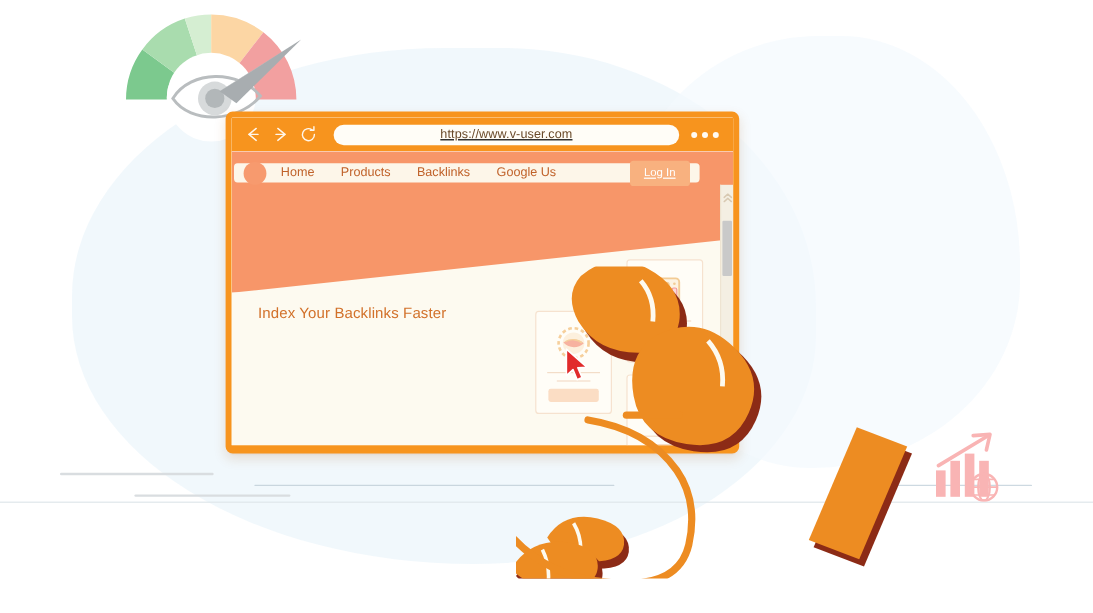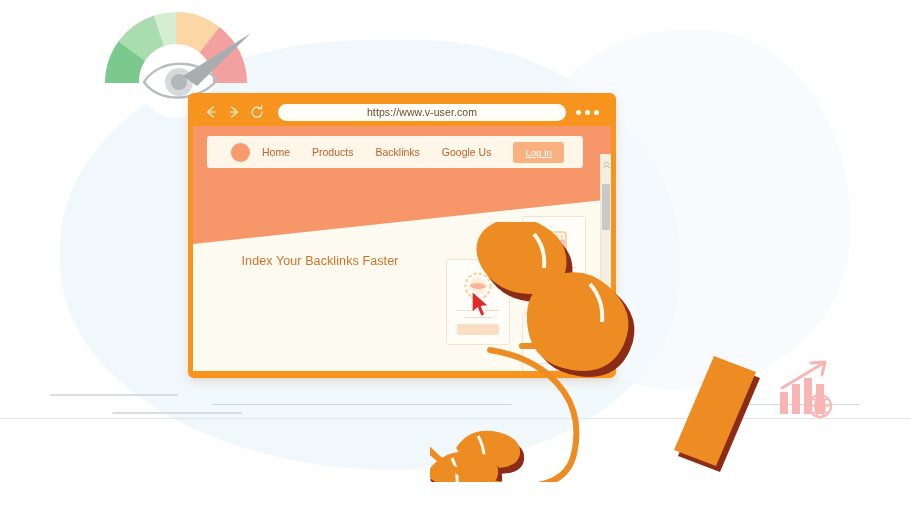--- a/index.html
+++ b/index.html
@@ -92,20 +92,21 @@
     border-radius: 0 0 6px 6px;
   }
   #chrome-bar {
     left: 0; top: 0;
     width: 100%; height: 28px;
     background: #f7941e;
     display: flex;
     align-items: center;
     padding: 0 10px;
     box-sizing: border-box;
+    text-decoration: underline;
   }
   .nav-arrow {
     width: 16px; height: 16px;
     margin-right: 7px;
     flex: 0 0 auto;
   }
   #url-pill {
     flex: 1 1 auto;
     height: 17px;
     margin: 0 10px 0 6px;
@@ -138,27 +139,27 @@
   }
   #hero {
     position: absolute;
     left: 0; top: 0;
     width: 100%; height: 118px;
     background: #f79669;
     clip-path: polygon(0 0, 100% 0, 100% 62%, 0 100%);
   }
   #navbar {
     position: absolute;
-    left: 14px; top: 10px;
-    right: 28px; height: 32px;
+    left: 2px; top: 10px;
+    right: 28px; height: 16px;
     background: #fdf6e9;
     border-radius: 3px;
     display: flex;
     align-items: center;
-    padding: 0 24px;
+    padding: 0 8px;
     box-sizing: border-box;
   }
   #nav-logo {
     width: 19px; height: 19px;
     border-radius: 50%;
     background: #f79a6e;
     flex: 0 0 auto;
     margin-right: 12px;
   }
   .nav-link {
@@ -178,21 +179,20 @@
     text-decoration: underline;
   }
 
   
   #article { position: absolute; left: 22px; top: 128px; width: 210px; }
   #article-title {
     font-size: 12.5px;
     color: #d2712a;
     margin-bottom: 9px;
     letter-spacing: .1px;
-    text-align: center;
   }
   #article-body {
     font-size: 7.6px;
     line-height: 1.72;
     color: #cf7436;
   }
 
   
   .card {
     position: absolute;

